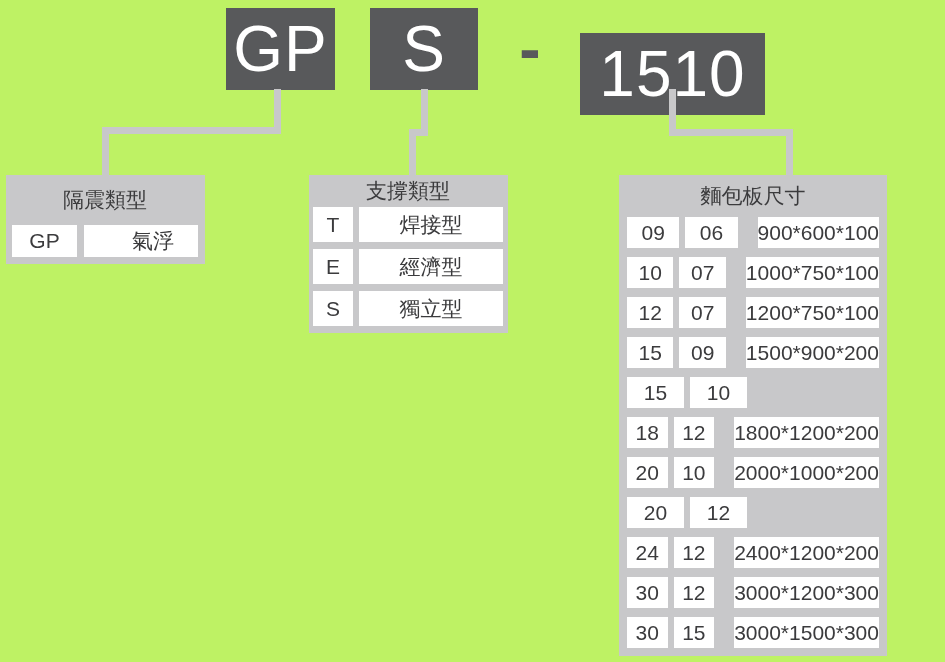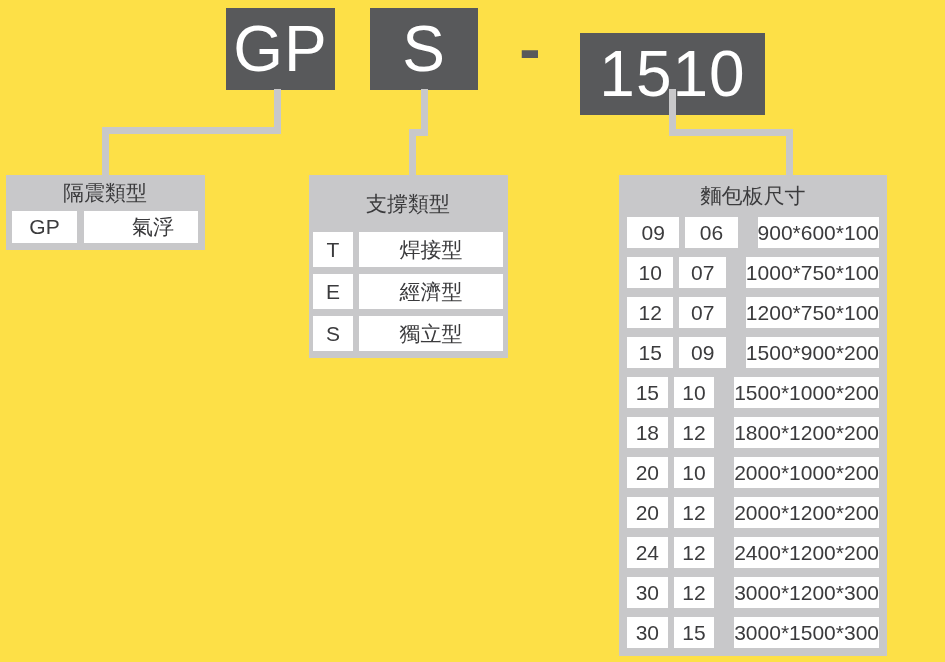--- a/index.html
+++ b/index.html
@@ -4,21 +4,21 @@
 <style>
   :root{
     --boxDark:#58595b;
     --panelGray:#c8c8ca;
     --cellWhite:#ffffff;
     --textDark:#3b3b3d;
     --textLight:#ffffff;
   }
   html,body{margin:0;padding:0;background:#ffffff;}
   .canvas{
-    position:relative;width:945px;height:662px;background:#fde047;
+    position:relative;width:945px;height:662px;background:#bef264;
     font-family:"Liberation Sans","DejaVu Sans",sans-serif;
     color:var(--textDark);overflow:hidden;
   }
   
   .code-box{
     position:absolute;top:8px;height:82px;background:var(--boxDark);
     color:var(--textLight);display:flex;align-items:center;justify-content:center;
     font-size:64px;letter-spacing:1px;
   }
   #box-isolation{left:226px;width:109px;}
@@ -45,34 +45,34 @@
   .panel-title{
     display:flex;align-items:center;justify-content:center;
     font-size:21px;color:var(--textDark);white-space:nowrap;
   }
   .prow{display:flex;}
   .cell{
     background:var(--cellWhite);display:flex;align-items:center;justify-content:center;
     font-size:21px;color:var(--textDark);white-space:nowrap;box-sizing:border-box;
   }
   #panel-isolation{left:6px;top:175px;width:199px;padding:0 7px 7px 6px;}
-  #panel-isolation .panel-title{height:36px;}
+  #panel-isolation .panel-title{height:50px;}
   #panel-isolation .prow{height:32px;}
   #panel-isolation .col-a{width:65px;margin-right:7px;}
   #panel-isolation .col-b{flex:1;padding-left:24px;}
   #panel-support{left:309px;top:175px;width:199px;padding:0 5px 7px 4px;}
-  #panel-support .panel-title{height:57px;}
+  #panel-support .panel-title{height:32px;}
   #panel-support .prow{height:35px;}
   #panel-support .prow + .prow{margin-top:7px;}
   #panel-support .col-a{width:40px;margin-right:6px;}
   #panel-support .col-b{flex:1;}
   #panel-size{left:619px;top:175px;width:268px;padding:0 8px 8px 8px;}
   #panel-size .panel-title{height:42px;}
   #panel-size .prow{height:31px;}
-  #panel-size .prow + .prow{margin-top:9px;justify-content:flex-end;}
+  #panel-size .prow + .prow{margin-top:9px;}
   #panel-size .col-a{width:57px;margin-right:6px;}
   #panel-size .col-b{width:57px;margin-right:20px;}
   #panel-size .col-c{flex:1;}
 </style>
 </head>
 <body>
 
 <div class="canvas">
 
   <div class="code-box" id="box-isolation">GP</div>
@@ -132,36 +132,34 @@
       <div class="cell col-c">1200*750*100</div>
     </div>
     <div class="prow">
       <div class="cell col-a">15</div>
       <div class="cell col-b">09</div>
       <div class="cell col-c">1500*900*200</div>
     </div>
     <div class="prow">
       <div class="cell col-a">15</div>
       <div class="cell col-b">10</div>
-      <div class="cell col-c">1500*1000*200</div>
     </div>
     <div class="prow">
       <div class="cell col-a">18</div>
       <div class="cell col-b">12</div>
       <div class="cell col-c">1800*1200*200</div>
     </div>
     <div class="prow">
       <div class="cell col-a">20</div>
       <div class="cell col-b">10</div>
       <div class="cell col-c">2000*1000*200</div>
     </div>
     <div class="prow">
       <div class="cell col-a">20</div>
       <div class="cell col-b">12</div>
-      <div class="cell col-c">2000*1200*200</div>
     </div>
     <div class="prow">
       <div class="cell col-a">24</div>
       <div class="cell col-b">12</div>
       <div class="cell col-c">2400*1200*200</div>
     </div>
     <div class="prow">
       <div class="cell col-a">30</div>
       <div class="cell col-b">12</div>
       <div class="cell col-c">3000*1200*300</div>

